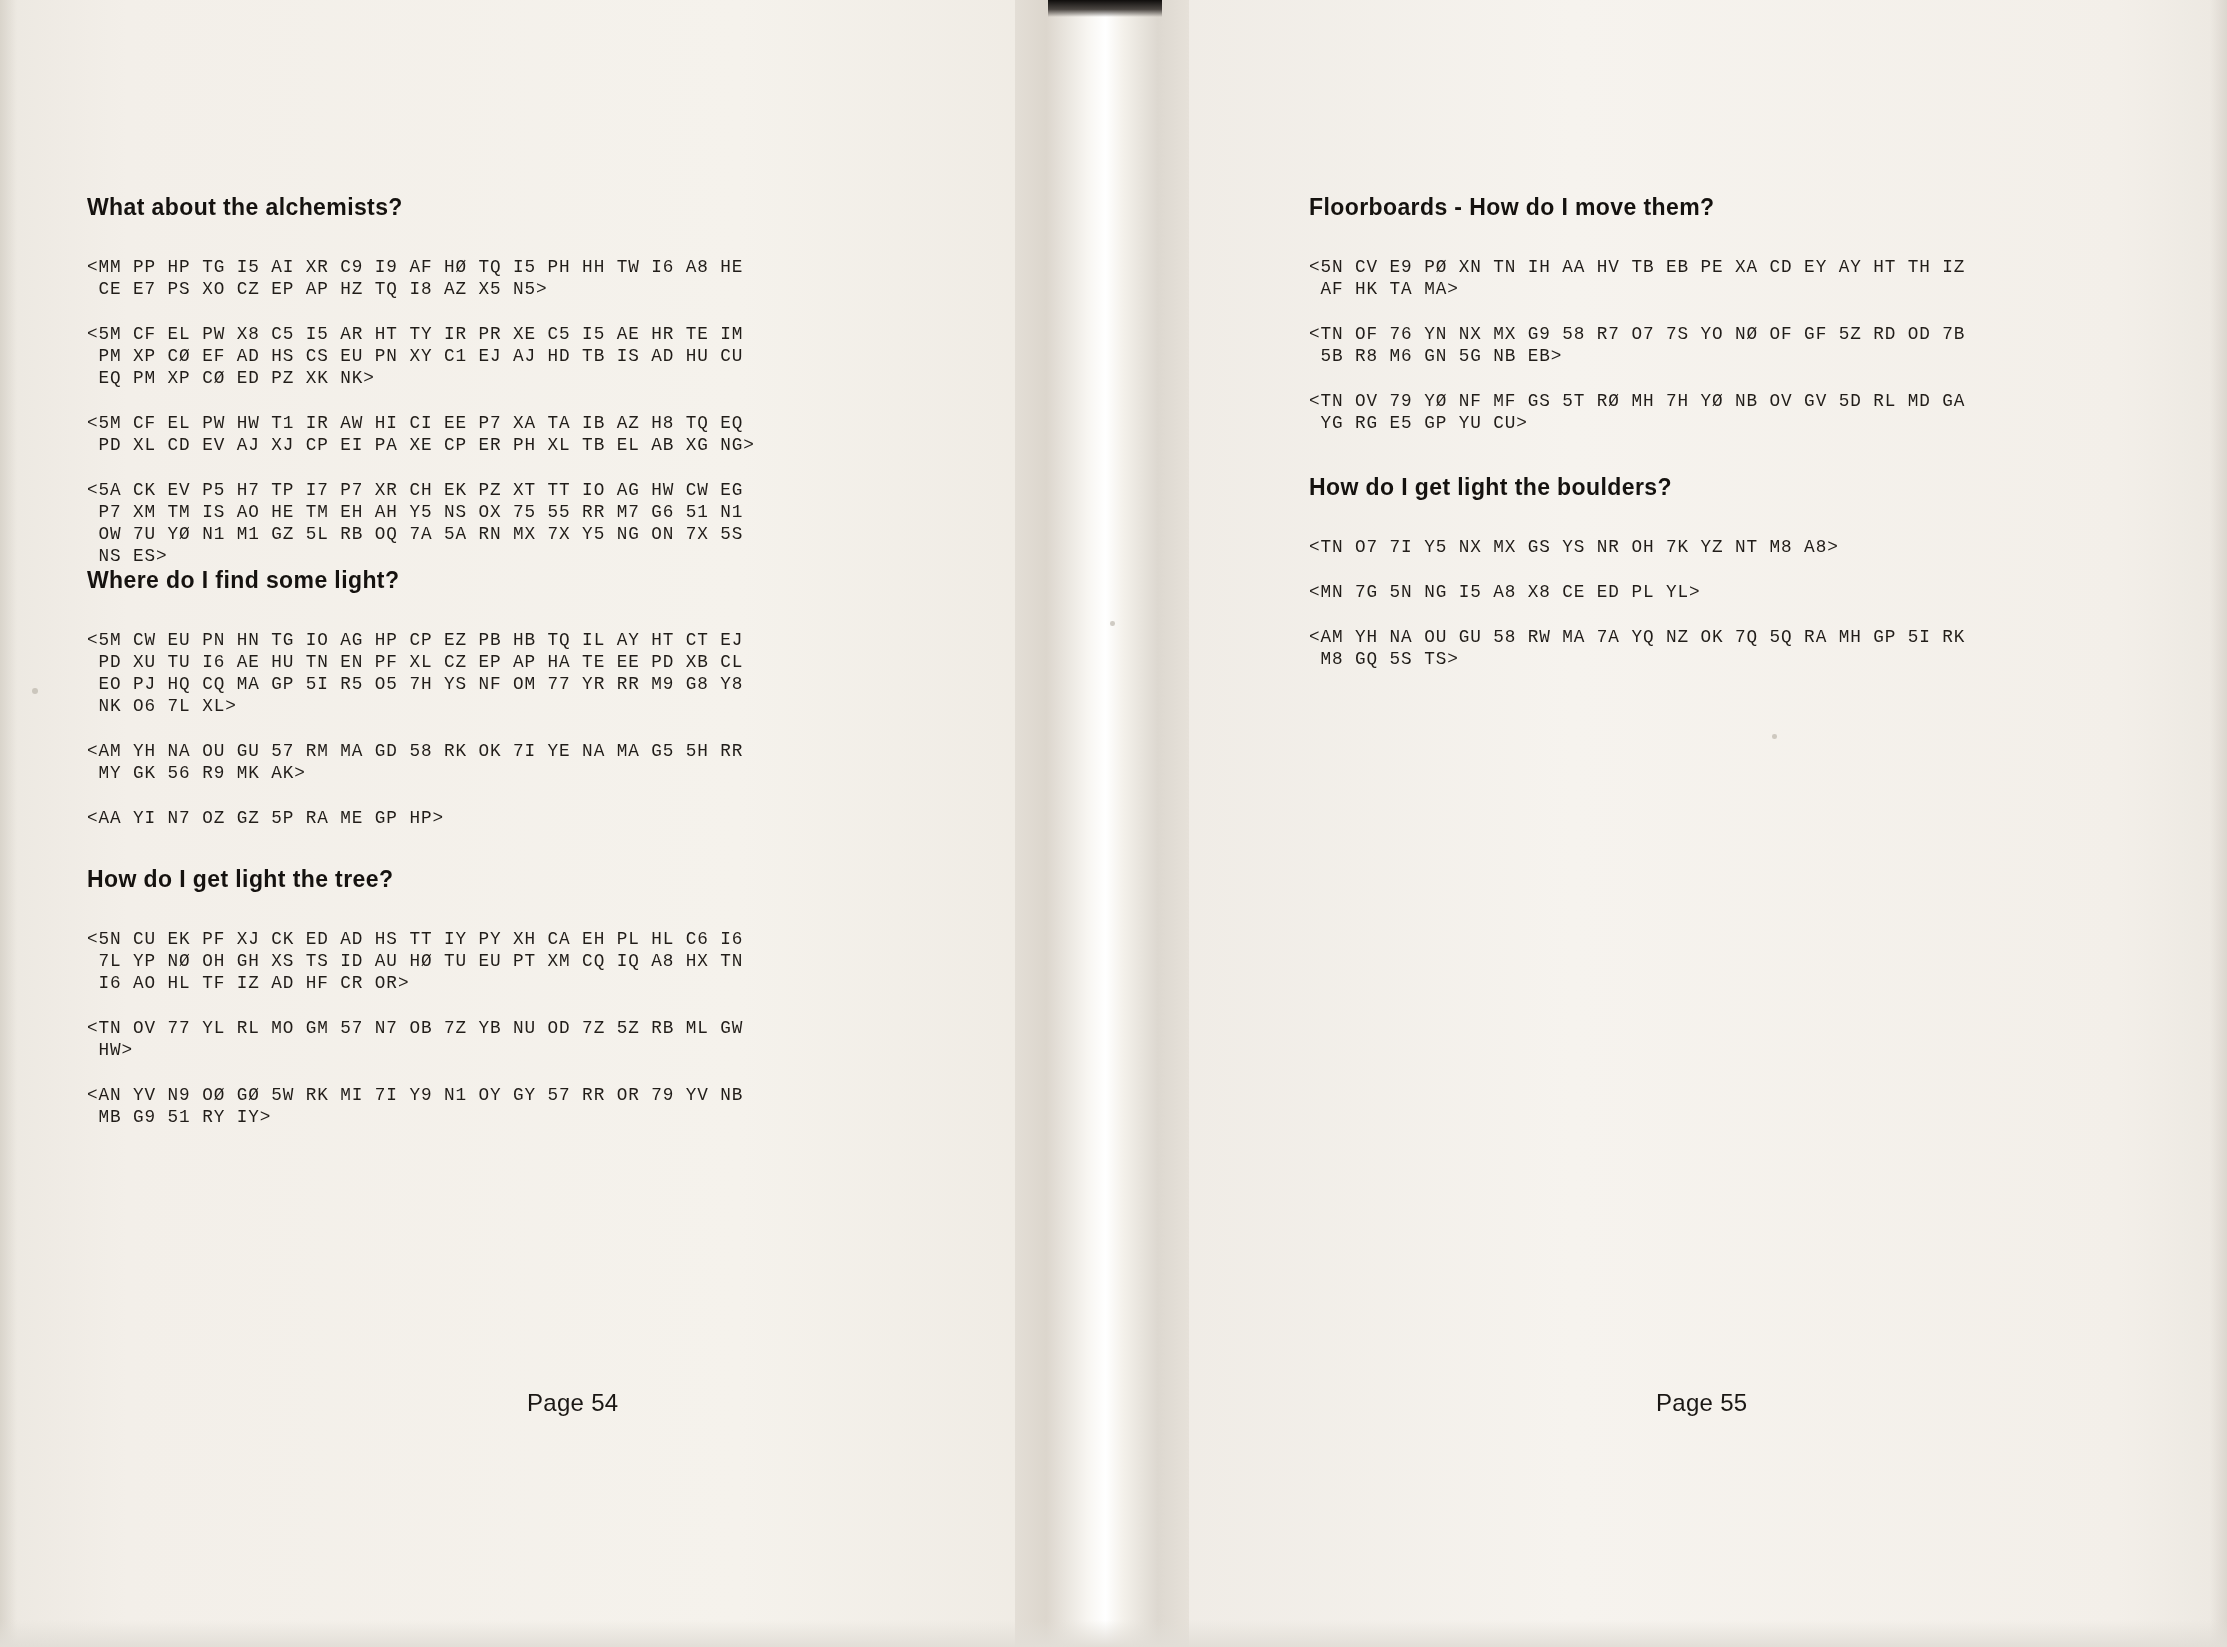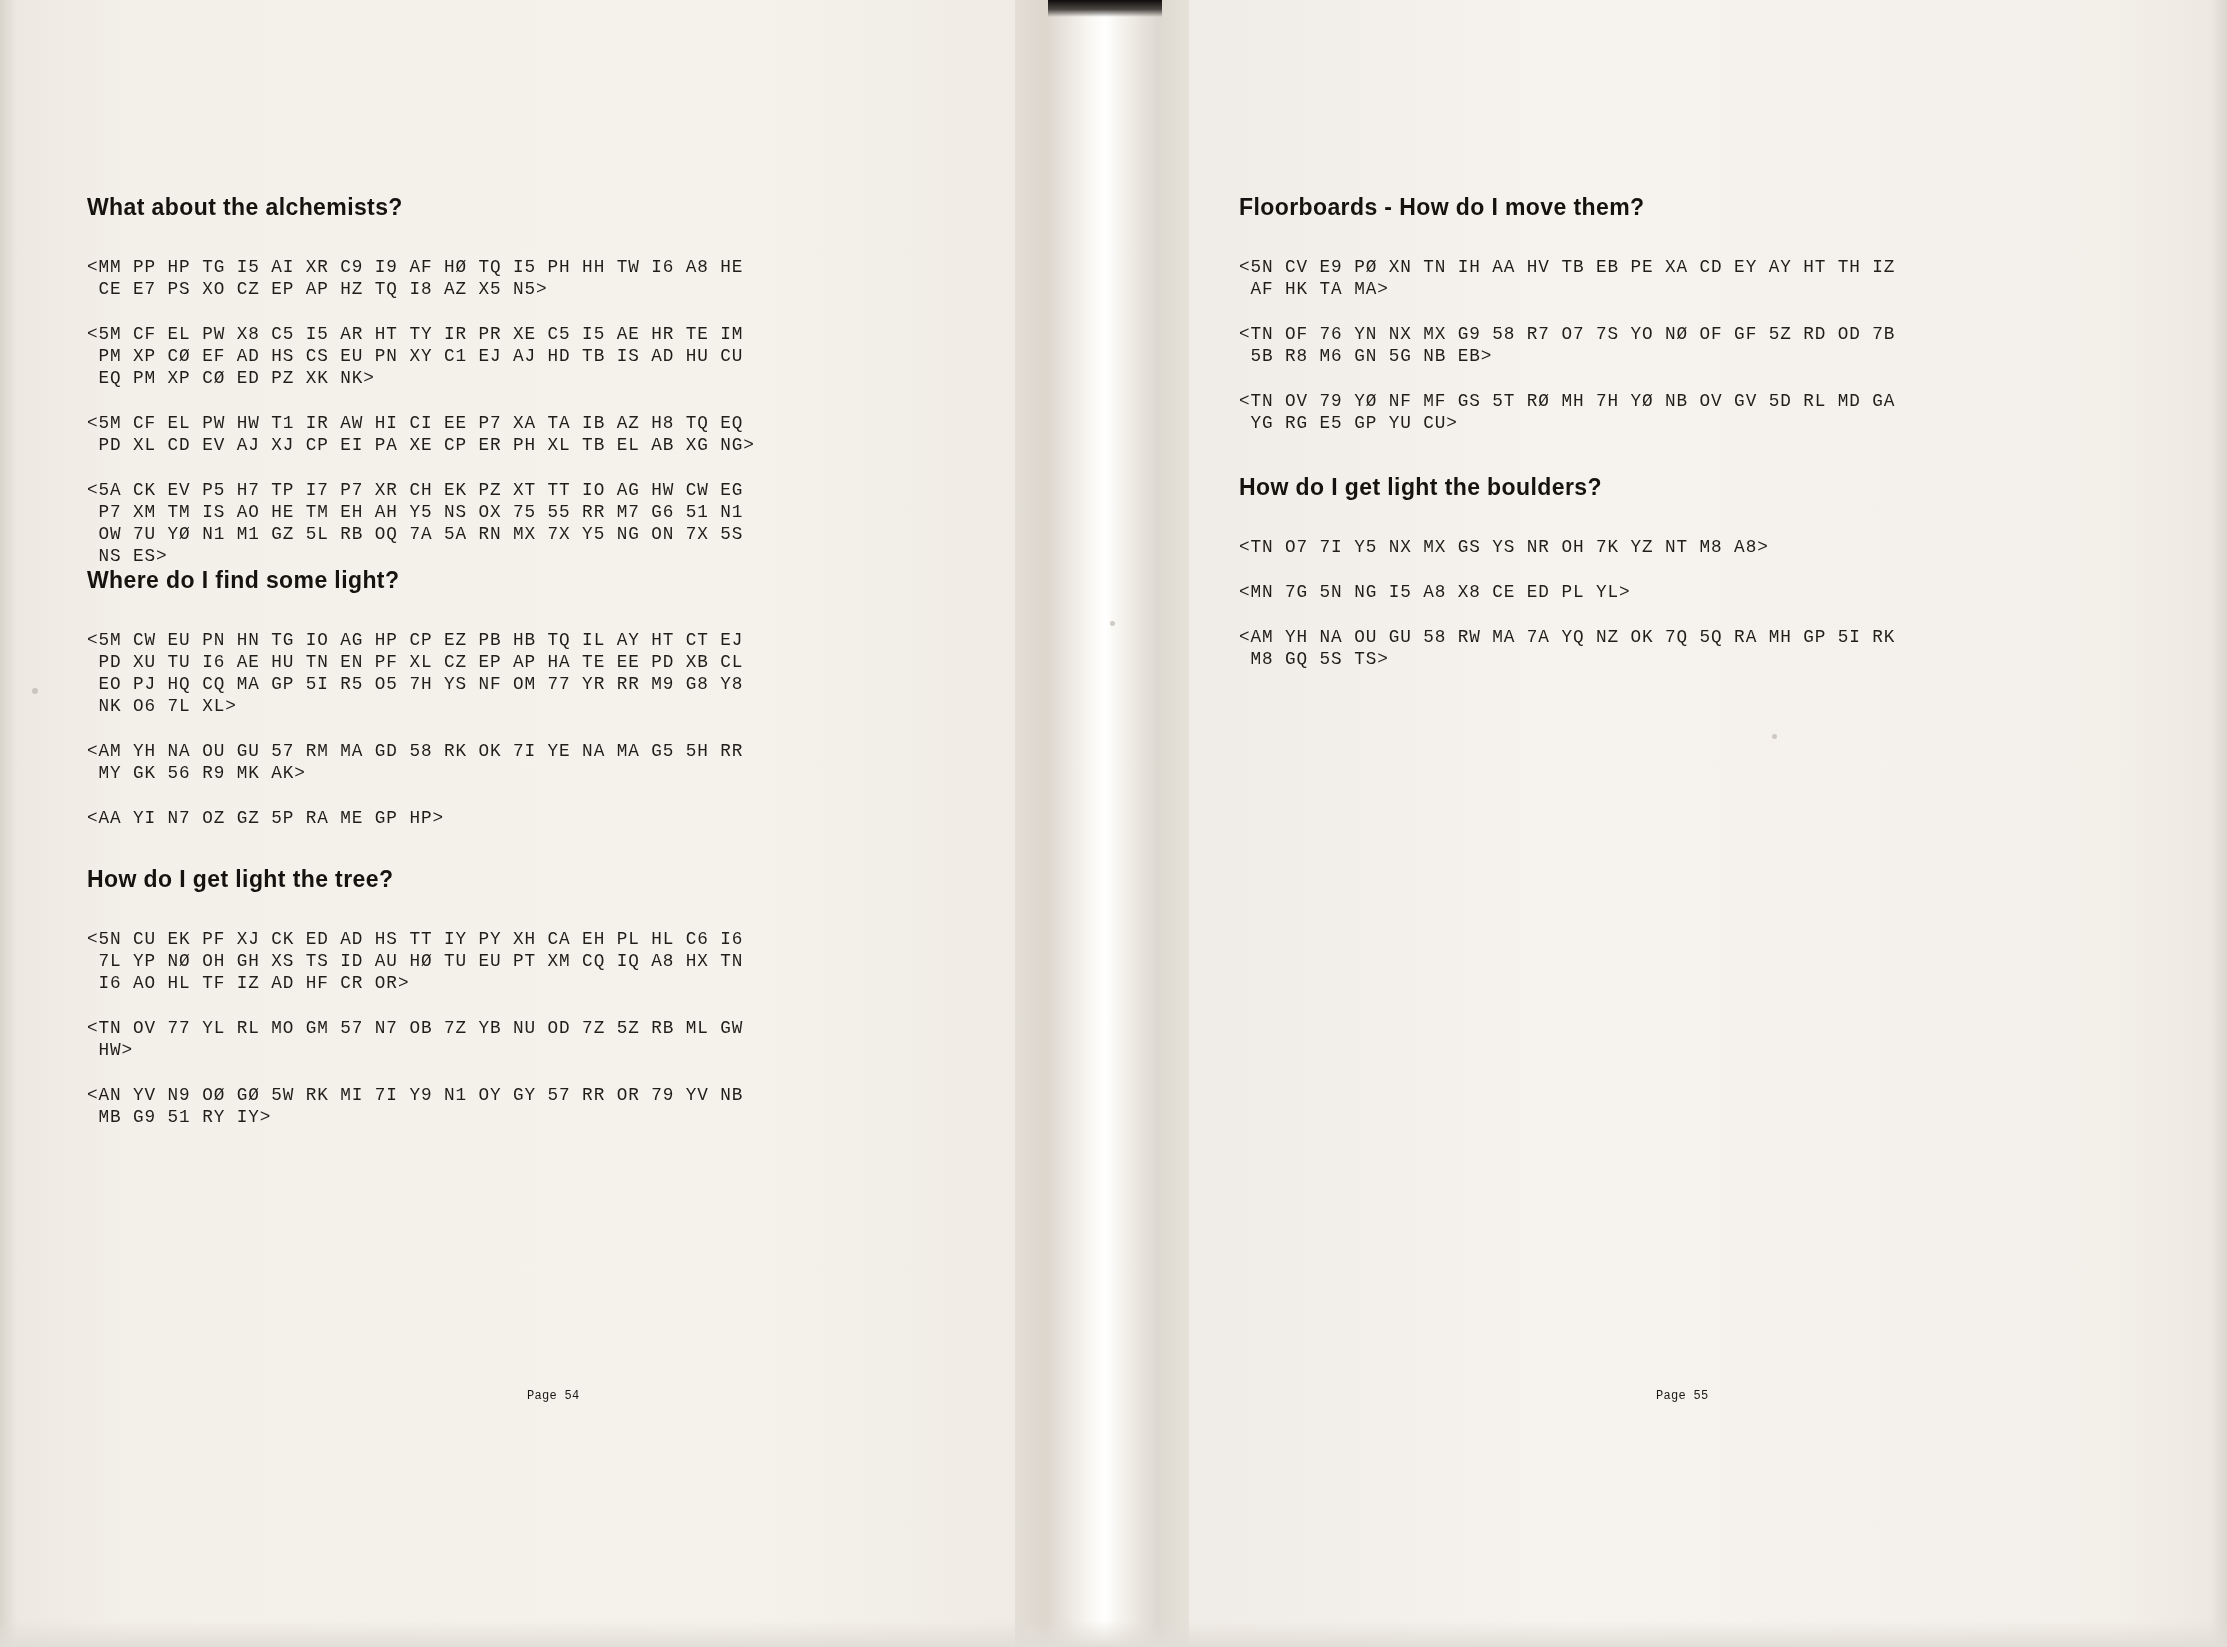--- a/index.html
+++ b/index.html
@@ -79,21 +79,21 @@
     left: 0; bottom: 0;
     width: 2227px; height: 27px;
     background: linear-gradient(to top, #e2ded7, rgba(240,236,230,0));
   }
 
   .col {
     position: absolute;
     top: 194px;
   }
   .col-left { left: 87px; width: 841px; }
-  .col-right { left: 1239px; width: 841px; }
+  .col-right { left: 1309px; width: 841px; }
 
   h2.heading {
     font-family: "Liberation Sans", sans-serif;
     font-size: 23px;
     font-weight: bold;
     color: #15120f;
     letter-spacing: 0.4px;
     margin: 0 0 0 0;
     padding: 0;
   }
@@ -107,22 +107,22 @@
     color: #211d19;
     white-space: pre;
     margin: 0;
     padding: 0;
   }
   .first-after-heading { margin-top: 35px; }
   .code-gap { margin-top: 23px; }
 
   .page-number {
     position: absolute;
-    font-family: Liberation Mono, monospace;
-    font-size: 12px;
+    font-family: Liberation Sans, sans-serif;
+    font-size: 24px;
     color: #1a1714;
     letter-spacing: 0.3px;
   }
   .pn-left { left: 527px; top: 1389px; }
   .pn-right { left: 1656px; top: 1389px; }
 
   .speck {
     position: absolute;
     background: #b9b2a8;
     border-radius: 50%;

